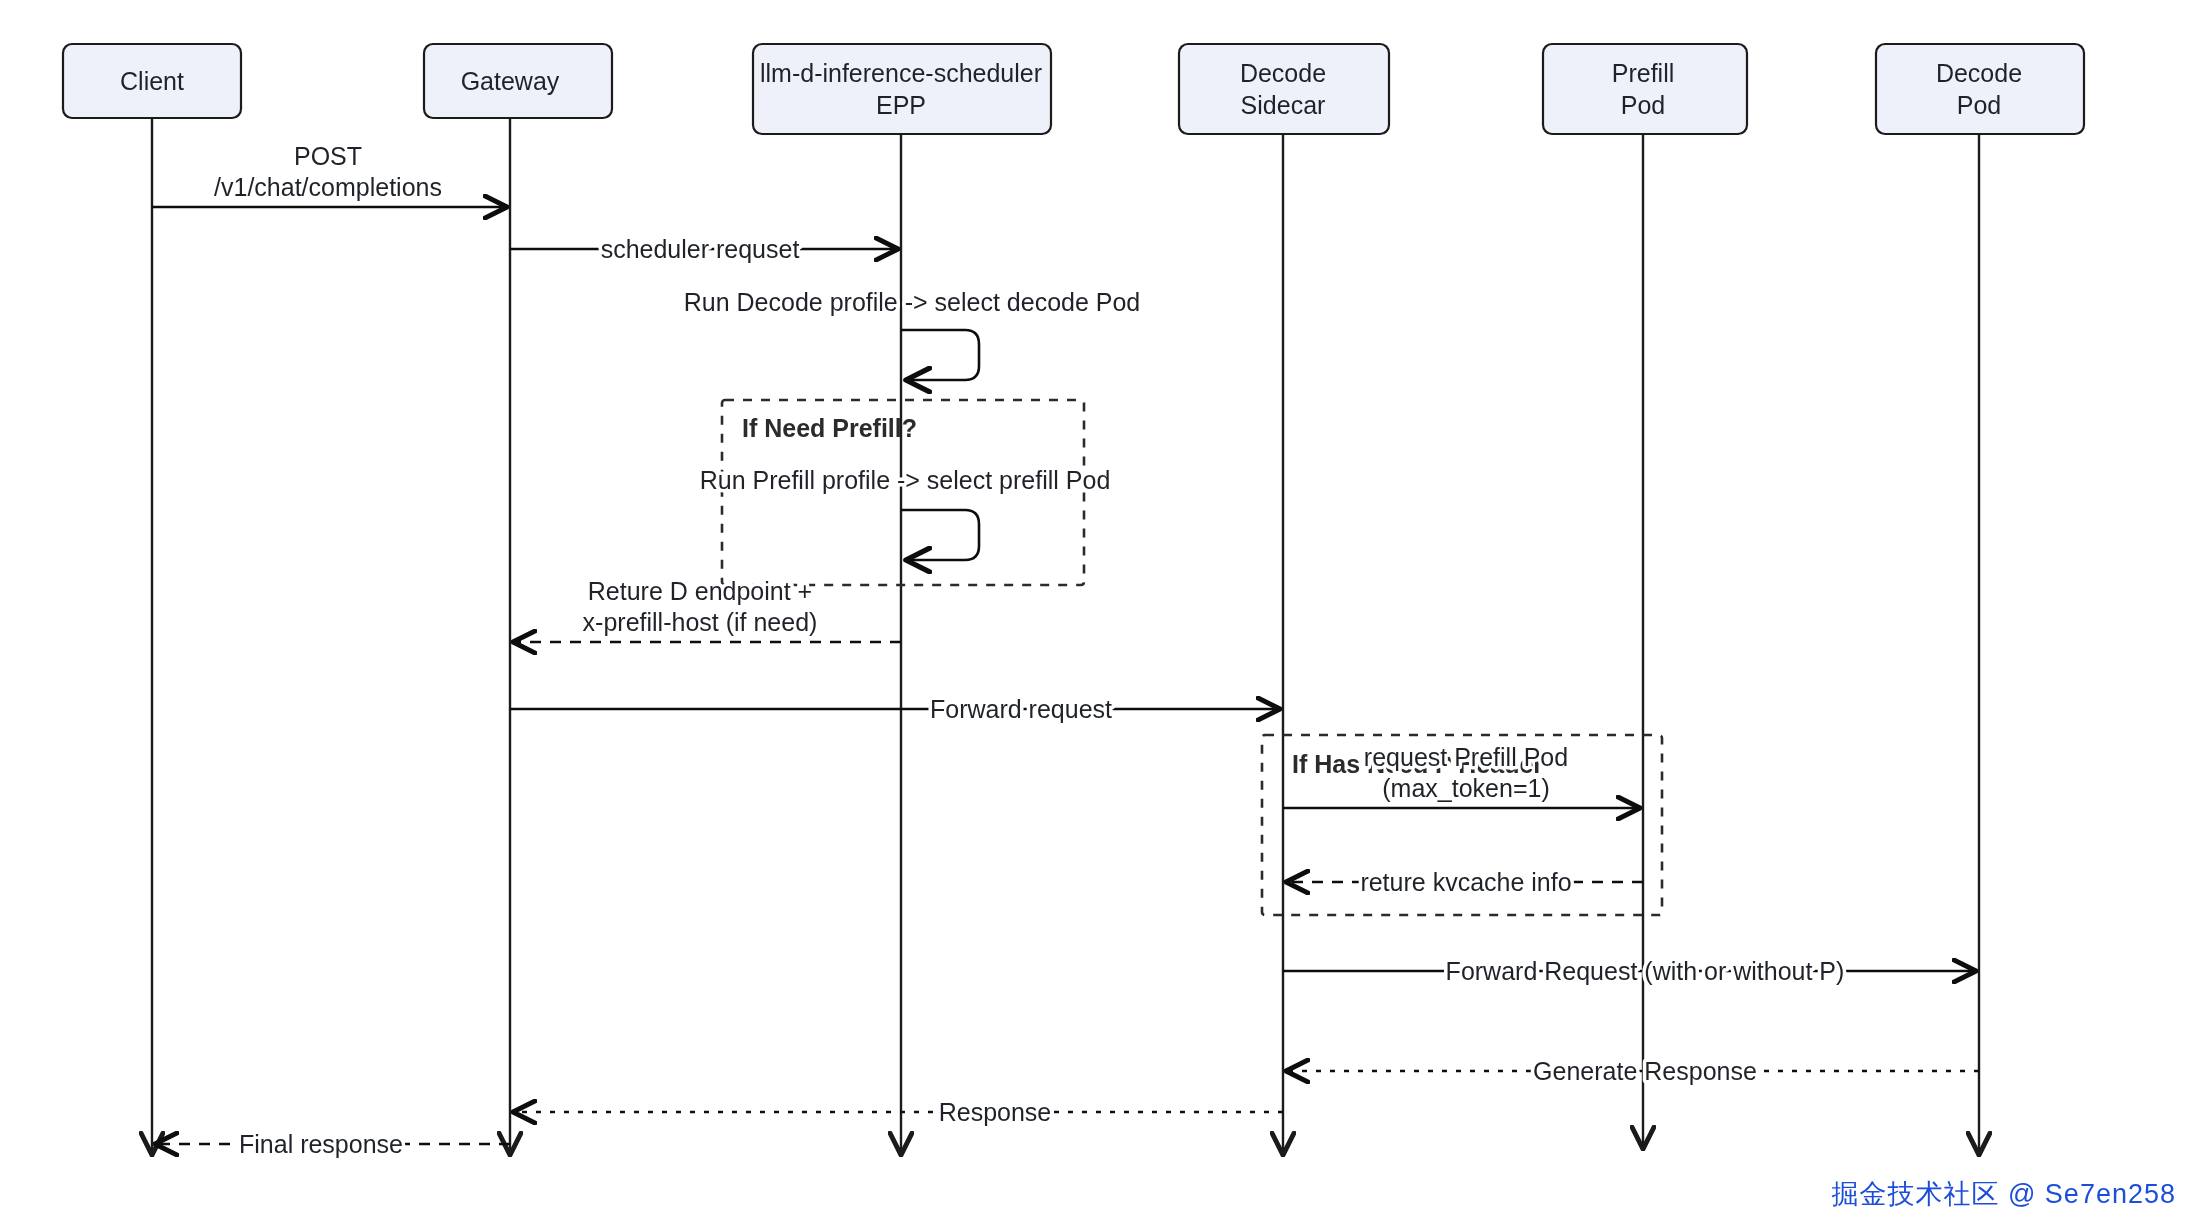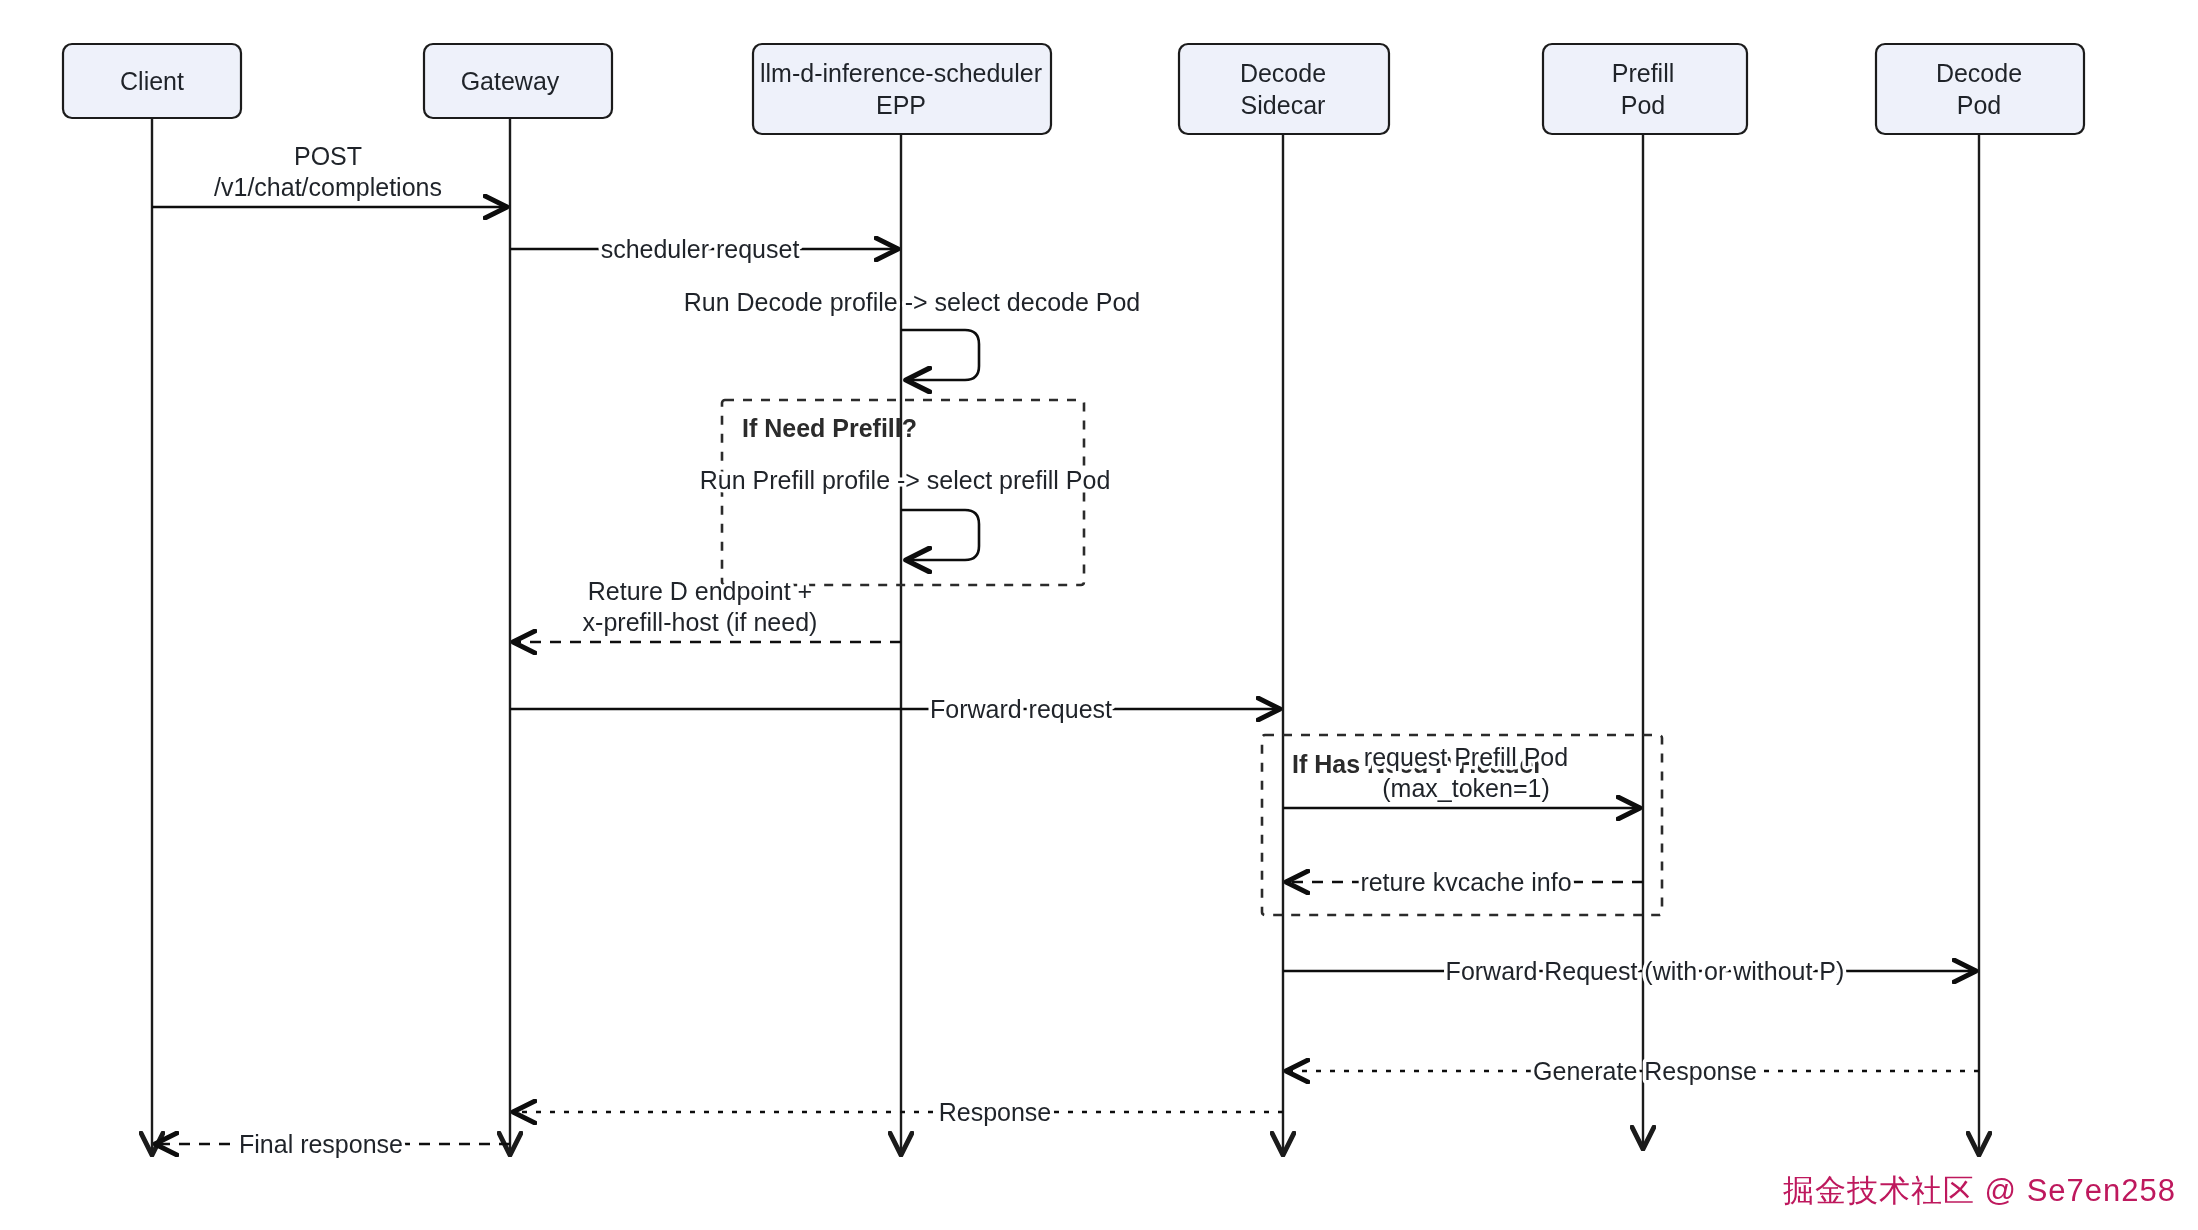--- a/index.html
+++ b/index.html
@@ -79,22 +79,22 @@
     font-size: 25px;
     font-weight: bold;
     fill: #2b2b2b;
     text-anchor: start;
   }
   .watermark-text {
     position: absolute;
     right: 22px;
     bottom: 18px;
     font-family: "Liberation Sans", "DejaVu Sans", sans-serif;
-    font-size: 31px;
-    color: #be185d;
+    font-size: 27px;
+    color: #1d4ed8;
     letter-spacing: 1px;
     white-space: nowrap;
     user-select: none;
   }
 </style>
 </head>
 <body>
 
 <div id="diagram-root">
   <svg id="seq-svg" viewBox="0 0 2198 1230" xmlns="http://www.w3.org/2000/svg">

